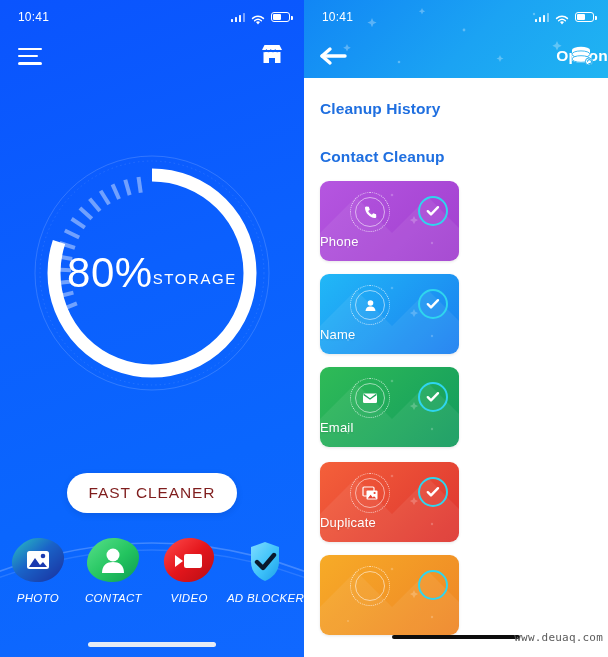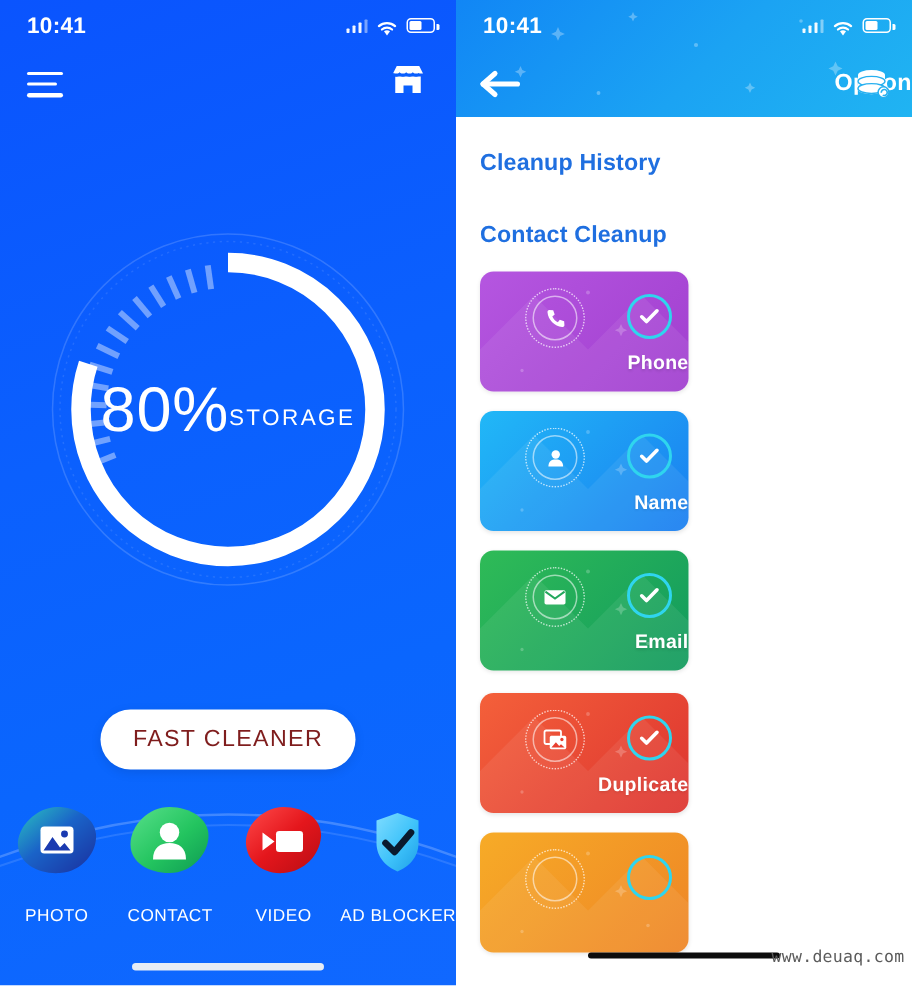--- a/index.html
+++ b/index.html
@@ -13,21 +13,21 @@
   
   .screen-left{
     position:relative;width:304px;height:657px;
     background:linear-gradient(160deg,#0a54fe 0%,#0b60fe 42%,#0a66fe 70%,#1068ff 100%);
     overflow:hidden;
   }
   .statusbar{
     position:relative;height:34px;display:flex;align-items:center;
     justify-content:space-between;padding:0 14px 0 18px;box-sizing:border-box;
   }
-  .sb-time{color:#fff;font-size:15px;font-weight:bold;letter-spacing:.2px;}
+  .sb-time{color:#fff;font-size:12px;font-weight:normal;letter-spacing:.2px;}
   .sb-icons{display:flex;align-items:center;gap:6px;}
   .sig{display:flex;align-items:flex-end;gap:1.5px;height:10px;}
   .sig i{display:block;width:2.5px;background:#fff;border-radius:.5px;}
   .sig i:nth-child(1){height:3.5px;opacity:.95}
   .sig i:nth-child(2){height:5.5px;opacity:.95}
   .sig i:nth-child(3){height:7.5px;opacity:.95}
   .sig i:nth-child(4){height:9.5px;opacity:.45}
   .wifi{width:14px;height:11px;position:relative;}
   .batt{width:19px;height:10px;border:1.4px solid #fff;border-radius:3px;position:relative;box-sizing:border-box;}
   .batt::after{content:"";position:absolute;right:-3.5px;top:2.6px;width:2px;height:4px;background:#fff;border-radius:0 1px 1px 0;}
@@ -57,21 +57,21 @@
     color:#7f1d1d;font-size:15.5px;letter-spacing:.9px;font-family:inherit;
     display:flex;align-items:center;justify-content:center;cursor:pointer;
     box-shadow:0 2px 7px rgba(0,0,0,.10);
   }
 
   .arc-deco{position:absolute;left:0;bottom:78px;width:304px;height:70px;overflow:hidden;pointer-events:none;}
 
   .dock{position:absolute;left:0;bottom:30px;width:304px;height:92px;display:flex;}
   .dock-item{flex:1;display:flex;flex-direction:column;align-items:center;justify-content:flex-start;cursor:pointer;}
   .blob{width:62px;height:52px;position:relative;}
-  .dock-label{color:#fff;font-size:11.5px;letter-spacing:.3px;margin-top:18px;white-space:nowrap;}
+  .dock-label{color:#fff;font-size:11.5px;letter-spacing:.3px;margin-top:5px;white-space:nowrap;font-style:italic;}
 
   .home-ind{position:absolute;bottom:10px;left:50%;transform:translateX(-50%);
     width:128px;height:5px;background:#e6ecf5;border-radius:3px;}
 
   
   .screen-right{position:relative;width:304px;height:657px;background:#fff;overflow:hidden;}
   .r-header{
     position:relative;height:78px;
     background:linear-gradient(135deg,#1186f5 0%,#1ba3f3 55%,#20b4f2 100%);
     overflow:hidden;
@@ -92,22 +92,22 @@
   .cards{display:flex;flex-wrap:wrap;gap:13px;margin-top:15px;}
   .card{
     position:relative;width:139px;height:80px;border-radius:9px;overflow:hidden;cursor:pointer;
     box-shadow:0 1px 3px rgba(0,0,0,.10);
   }
   .card .facet{position:absolute;inset:0;}
   .card-ic{position:absolute;left:30px;top:11px;width:38px;height:38px;border-radius:50%;
     border:1.4px dotted rgba(255,255,255,.7);display:flex;align-items:center;justify-content:center;}
   .card-ic .inner{width:28px;height:28px;border-radius:50%;border:1.2px solid rgba(255,255,255,.55);
     display:flex;align-items:center;justify-content:center;}
-  .card-name{position:absolute;left:0;right:0;bottom:12px;text-align:right;color:#fff;
-    font-size:13px;font-weight:bold;letter-spacing:.2px;text-shadow:0 1px 2px rgba(0,0,0,.12);margin-left:46px;}
+  .card-name{position:absolute;left:0;right:0;bottom:12px;text-align:left;color:#fff;
+    font-size:13px;font-weight:normal;letter-spacing:.2px;text-shadow:0 1px 2px rgba(0,0,0,.12);}
   .check{position:absolute;right:11px;top:15px;width:26px;height:26px;border-radius:50%;
     border:2.4px solid #2fd5ee;display:flex;align-items:center;justify-content:center;}
   .check svg{display:block;}
   .r-home{position:absolute;bottom:18px;left:50%;transform:translateX(-50%);
     width:128px;height:4px;background:#0d0d0d;border-radius:3px;}
   .watermark{position:absolute;right:5px;bottom:13px;color:#5b5b5b;font-size:11px;
     font-family:"DejaVu Sans Mono", monospace;letter-spacing:.2px;}
 </style>
 </head>
 <body>

